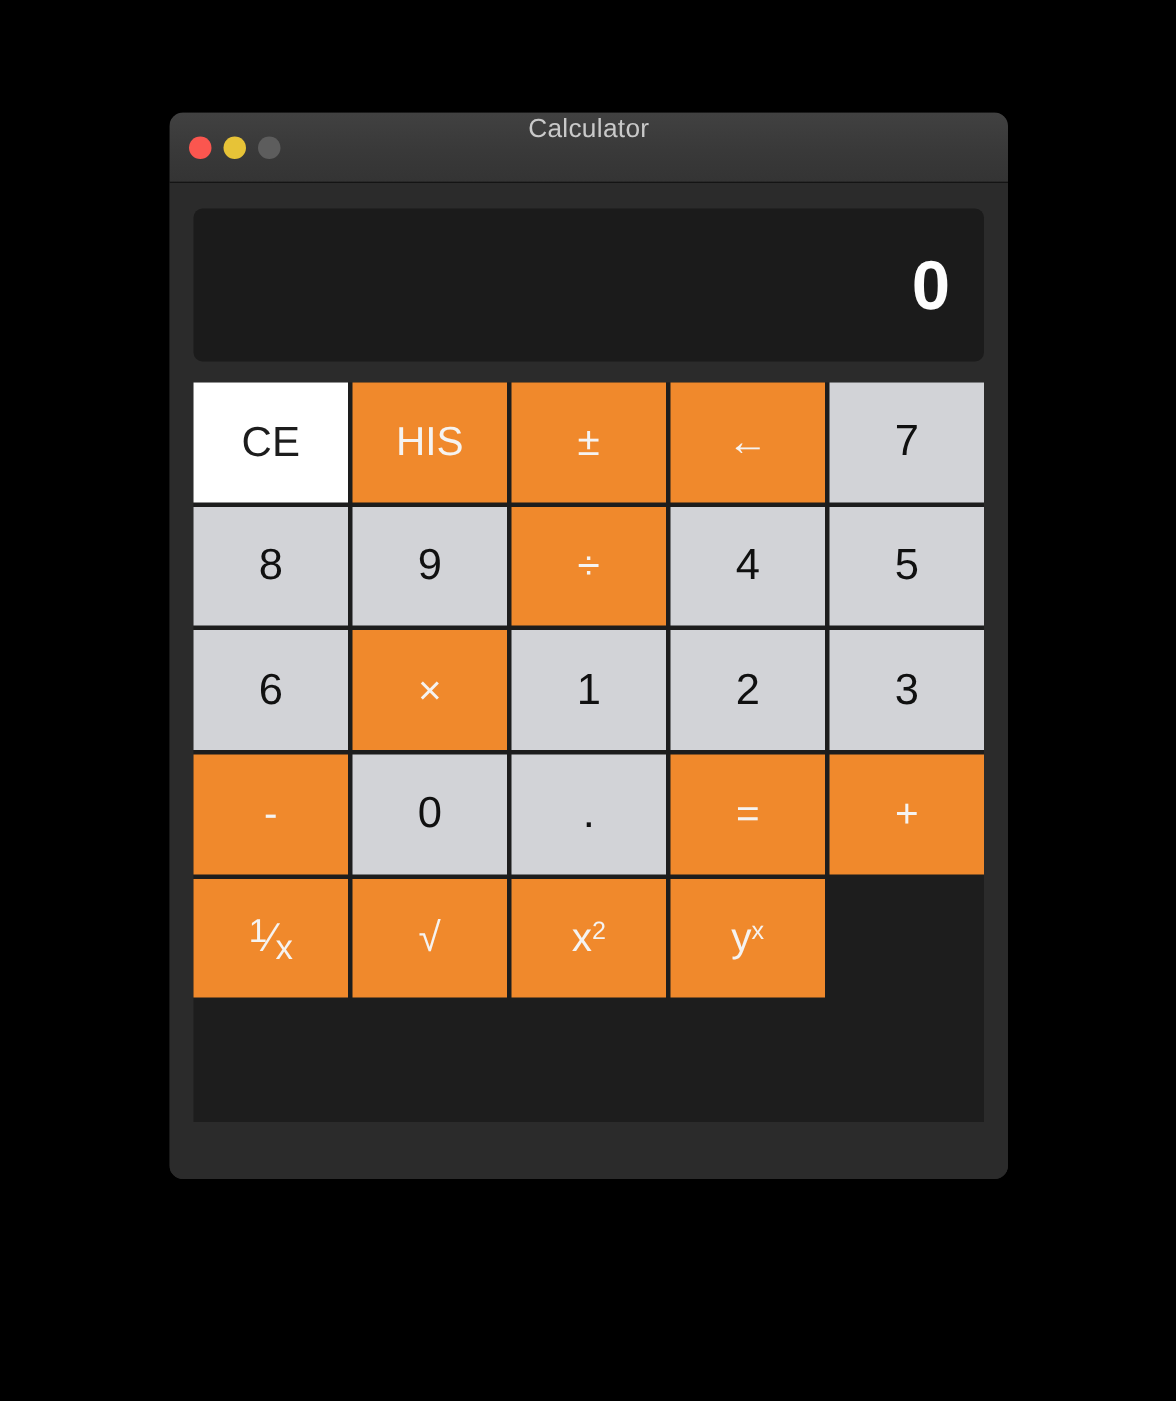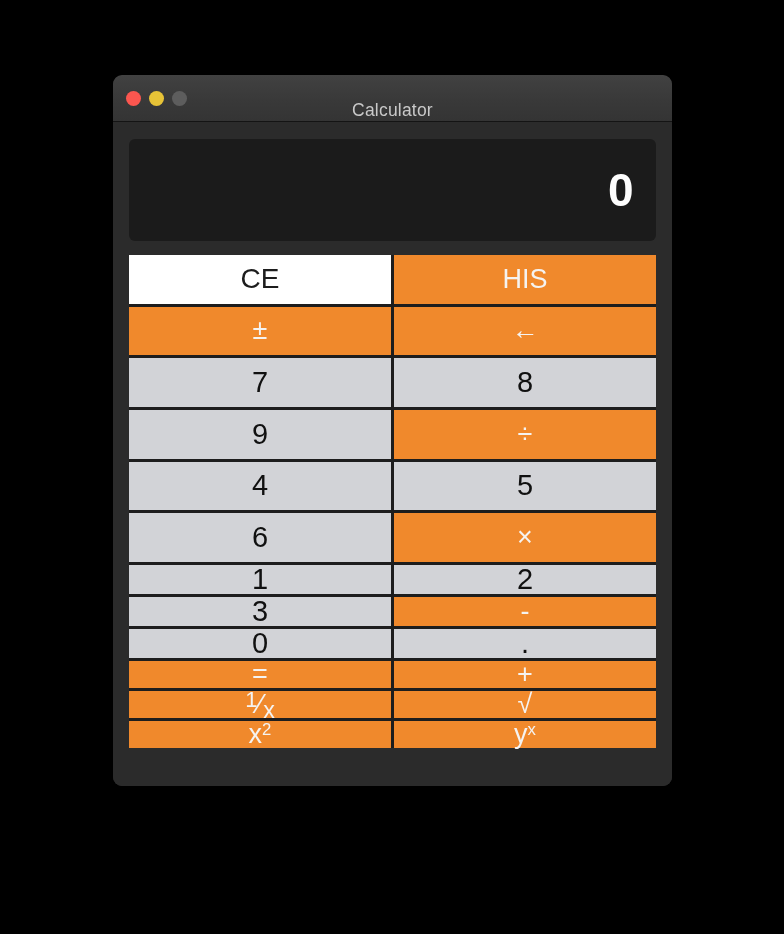--- a/index.html
+++ b/index.html
@@ -33,21 +33,21 @@
   }
 
   
   .titlebar {
     position: relative;
     height: 46px;
     background: linear-gradient(to bottom, #414141 0%, #393939 55%, #343434 100%);
     border-bottom: 1px solid #141414;
     border-radius: 9px 9px 0 0;
     display: flex;
-    align-items: flex-end;
+    align-items: flex-start;
   }
   .traffic-lights {
     position: absolute;
     left: 13px;
     top: 0;
     height: 46px;
     display: flex;
     align-items: center;
     gap: 8px;
   }
@@ -96,21 +96,21 @@
     font-size: 46px;
     font-weight: bold;
     line-height: 1;
     letter-spacing: 0.5px;
     user-select: none;
   }
 
   
   .keypad {
     display: grid;
-    grid-template-columns: repeat(2, 1fr);
+    grid-template-columns: repeat(5, 1fr);
     grid-template-rows: repeat(6, 1fr);
     gap: 3px;
     height: 493px;
     background: #1d1d1d;
   }
 
   .key {
     display: flex;
     align-items: center;
     justify-content: center;

